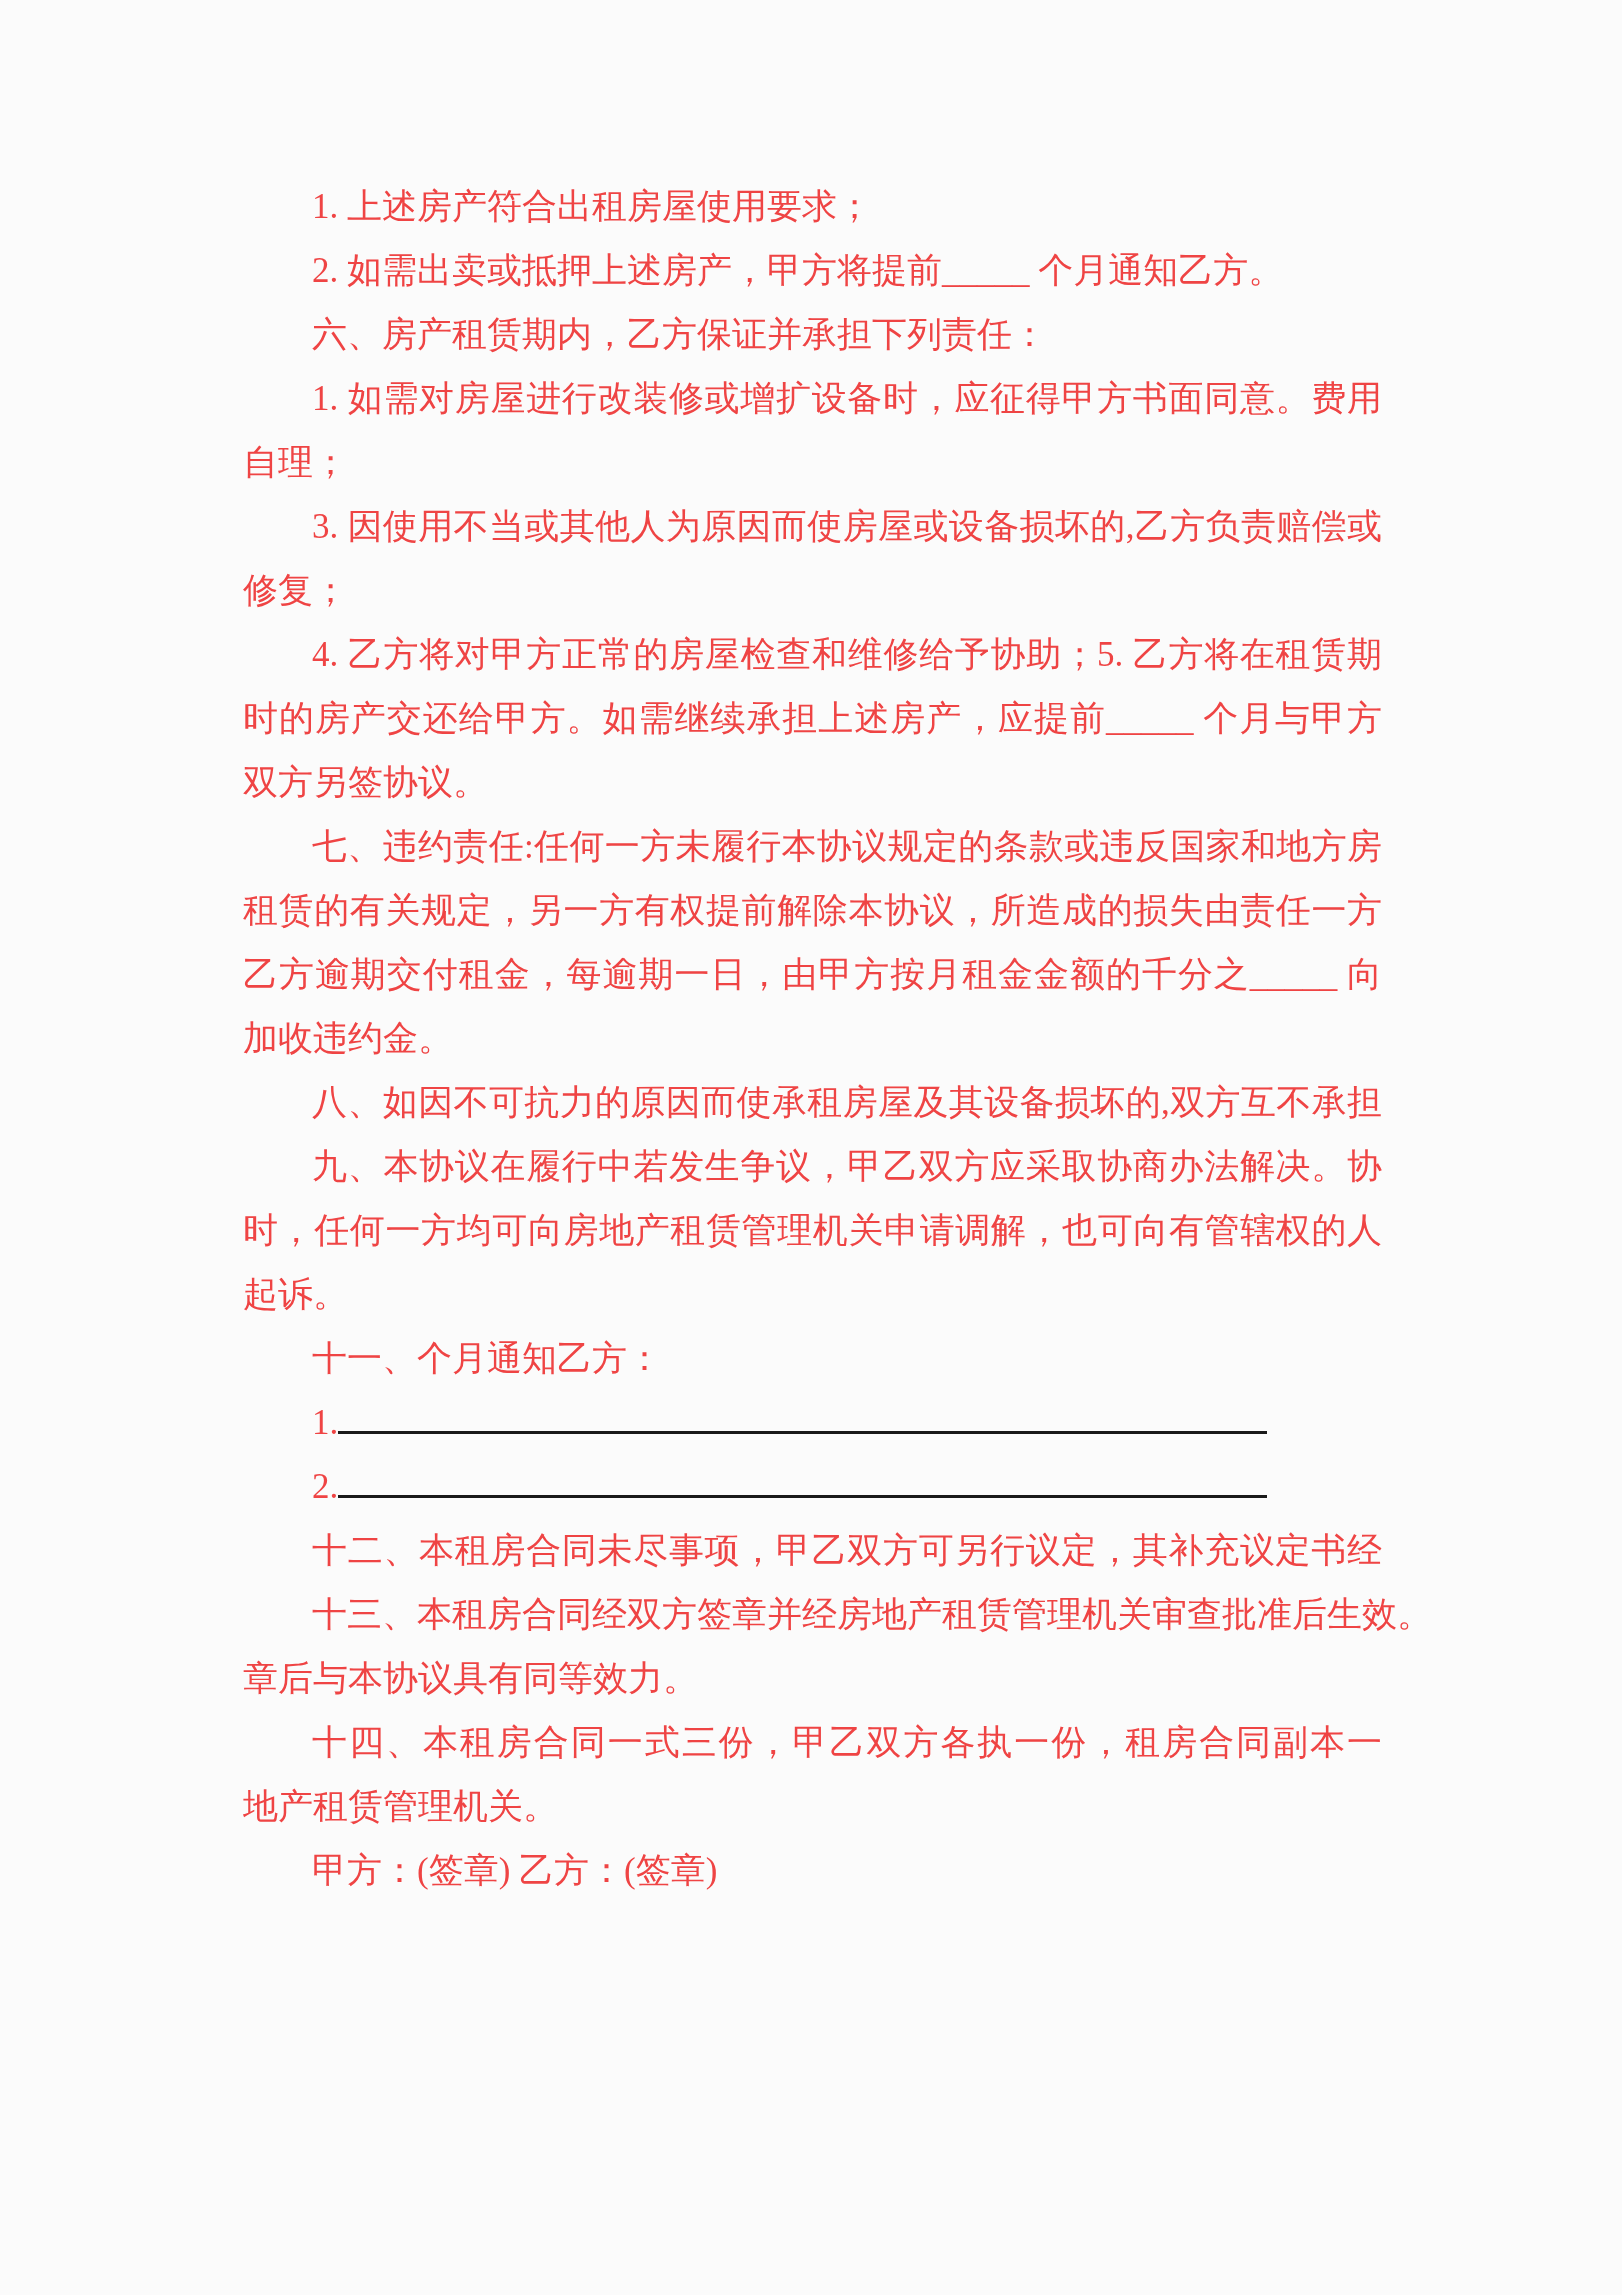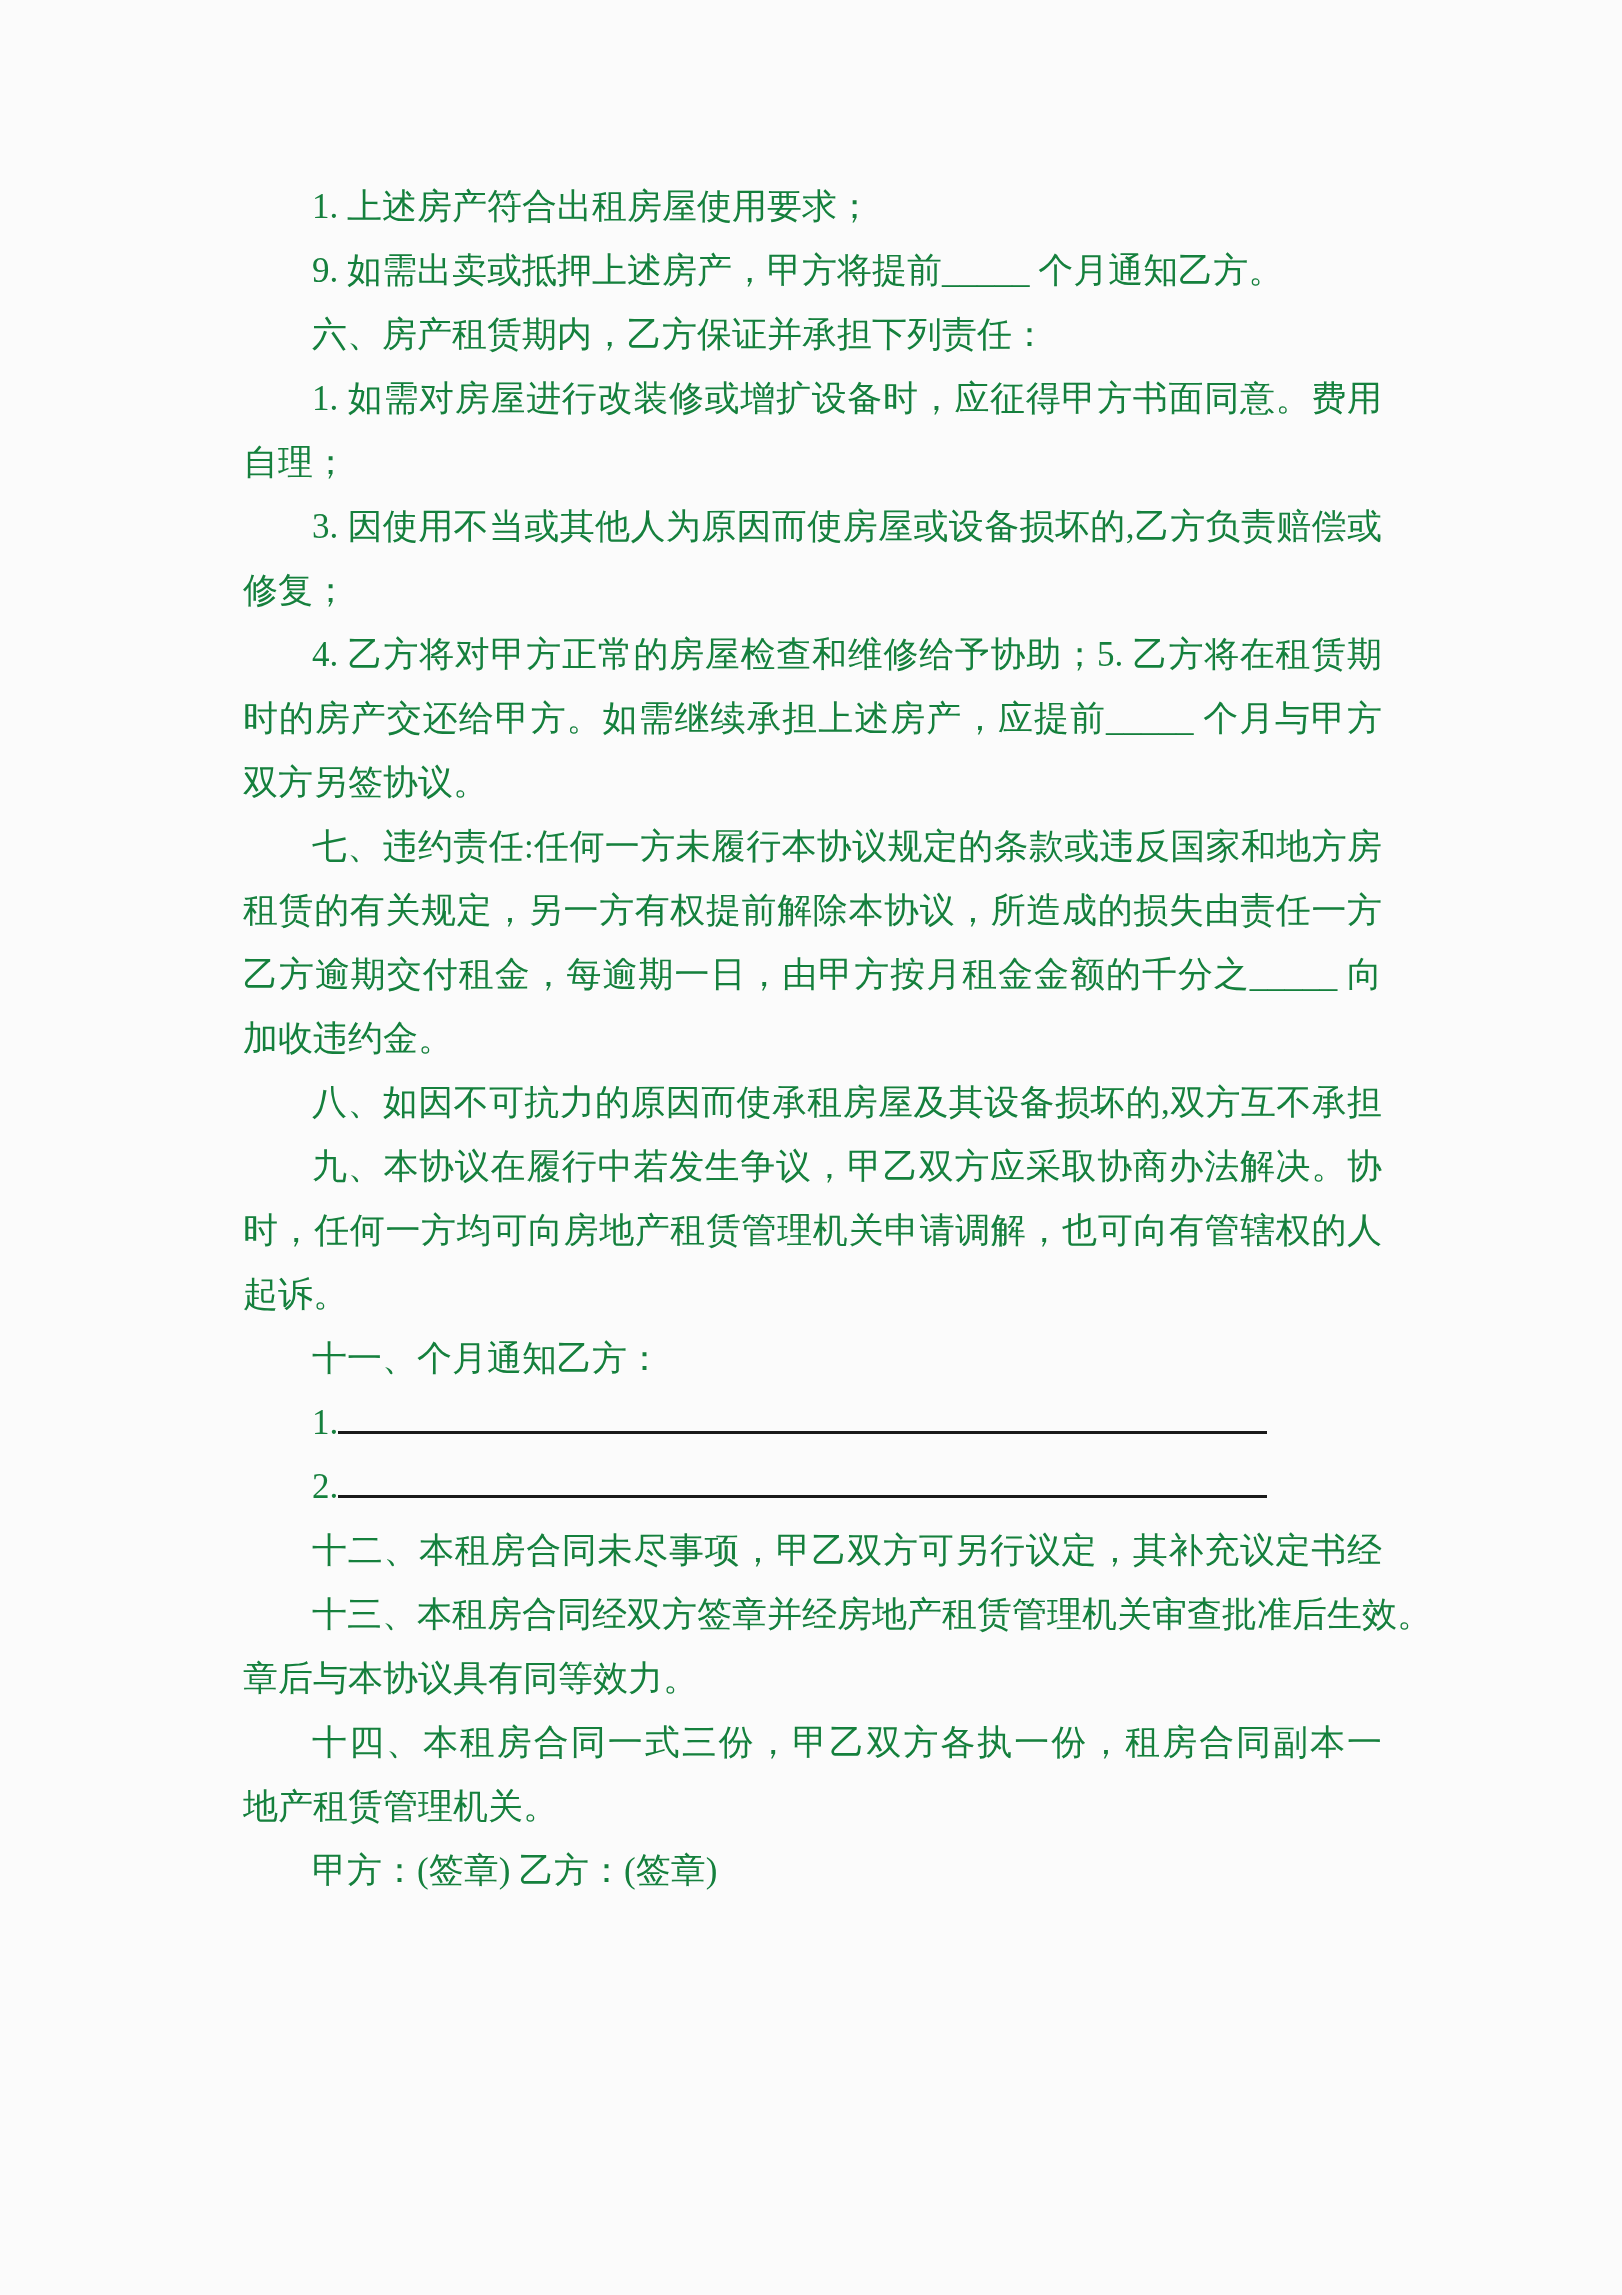--- a/index.html
+++ b/index.html
@@ -12,21 +12,21 @@
     width: 1623px;
     height: 2295px;
     background: #fbfbfb;
     overflow: hidden;
   }
   .doc {
     position: absolute;
     left: 243px;
     top: 175px;
     width: 1139px;
-    color: #15803d;
+    color: #ef4444;
     font-size: 35px;
     line-height: 64px;
   }
   .line {
     height: 64px;
     text-align: left;
     white-space: nowrap;
   }
   .line.indent { padding-left: 69px; white-space: normal; }
   .line.nofill { white-space: nowrap; }
@@ -46,21 +46,21 @@
 </style>
 </head>
 <body>
 
 <div class="page">
   <div class="doc">
       <div class="line indent nofill">
     <span>1. 上述房产符合出租房屋使用要求；</span>
   </div>
       <div class="line indent nofill">
-    <span>9. 如需出卖或抵押上述房产，甲方将提前_____ 个月通知乙方。</span>
+    <span>2. 如需出卖或抵押上述房产，甲方将提前_____ 个月通知乙方。</span>
   </div>
       <div class="line indent nofill">
     <span>六、房产租赁期内，乙方保证并承担下列责任：</span>
   </div>
       <div class="line indent fill">
     <span>1. 如需对房屋进行改装修或增扩设备时，应征得甲方书面同意。费用由乙方</span>
   </div>
       <div class="line nofill">
     <span>自理；</span>
   </div>

